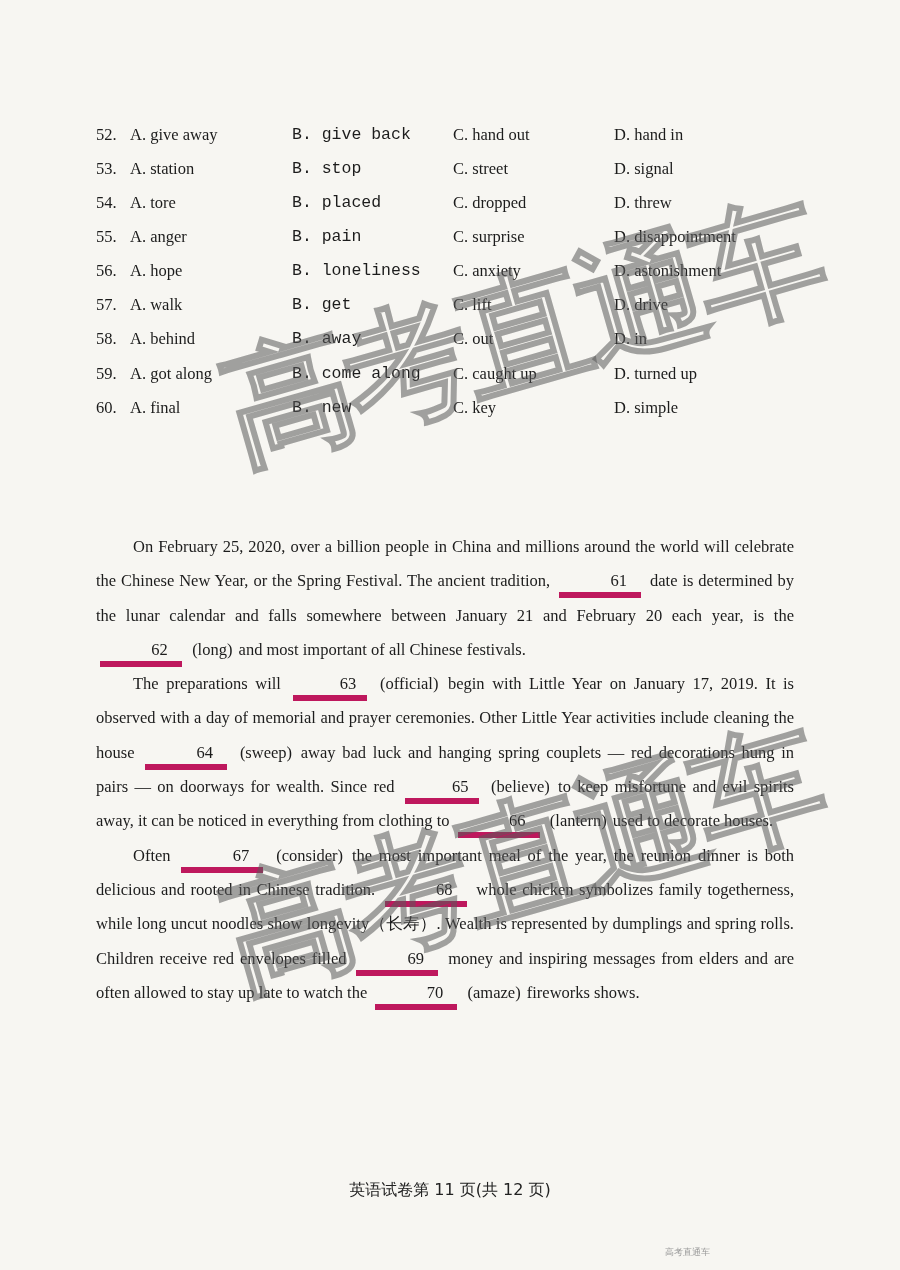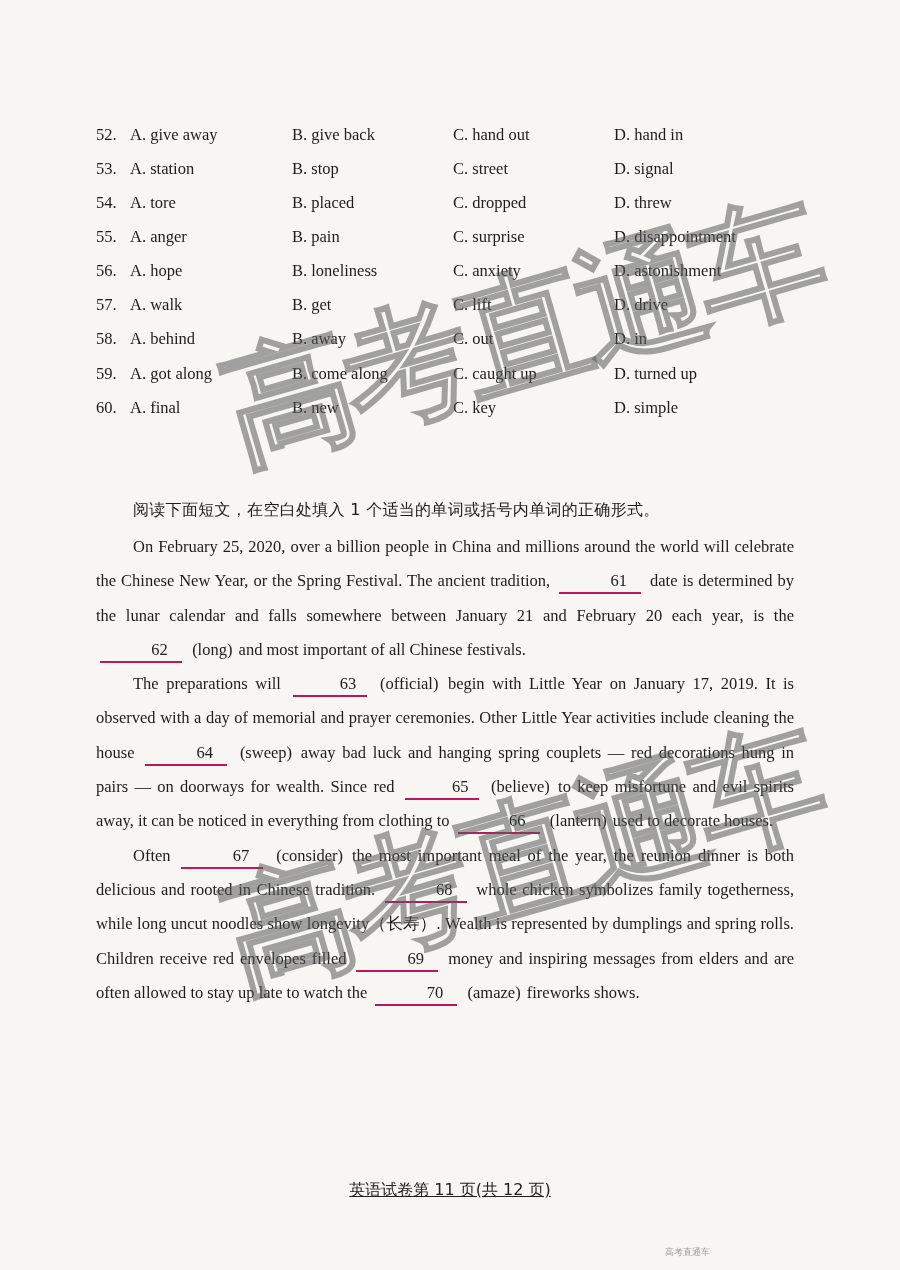--- a/index.html
+++ b/index.html
@@ -11,53 +11,52 @@
       position: relative;
     }
     .page { position: absolute; left: 0; top: 0; width: 736px; height: 1270px; }
     .opt-row {
       position: absolute; left: 96px; height: 30px;
       font-size: 16.5px; line-height: 30px; white-space: nowrap;
     }
     .opt-row .num { position: absolute; left: 0; }
     .opt-row .opt { position: absolute; }
     .opt-row .a { left: 34px; }
-    .opt-row .b { left: 196px; }
+    .opt-row .b { left: 196px; font-family: Liberation Mono, monospace; }
     .opt-row .c { left: 357px; }
     .opt-row .d { left: 518px; font-family: Liberation Serif, serif; }
     .section-head {
       position: absolute; left: 96px; top: 463px;
       font-size: 16px; line-height: 26px; white-space: nowrap;
       font-family: "DejaVu Sans", sans-serif;
     }
     .section-head .title { margin-right: 16px; }
     .instruction {
       position: absolute; left: 133px; top: 497px;
       font-size: 16px; line-height: 26px; white-space: nowrap;
       font-family: "DejaVu Sans", sans-serif;
       letter-spacing: 0.3px;
     }
     .passage {
       position: absolute; left: 96px; top: 530px; width: 698px;
       font-size: 16.5px; line-height: 34.3px; text-align: justify;
     }
     .passage p { margin: 0 0 0 0; text-indent: 37px; }
     .blank {
-      display: inline-block; border-bottom: 2px solid #be185d;
+      display: inline-block; border-bottom: 6px solid #be185d;
       text-align: center; line-height: 22px; margin: 0 4px;
     }
     .blank.w74 { width: 74px; }
     .blank.w80 { width: 82px; }
     .hint { margin: 8px 2px; }
     .footer {
       position: absolute; left: 0; width: 900px; top: 1180px;
       text-align: center; font-size: 16px;
       font-family: "DejaVu Sans", sans-serif;
       color: #222;
-      text-decoration: underline;
     }
     .corner-mark {
       position: absolute; right: 26px; top: 1246px;
       font-size: 9px; color: #9a9a9a;
       font-family: "DejaVu Sans", sans-serif;
     }
     .watermark {
       position: absolute; font-family: "DejaVu Sans", sans-serif;
       font-weight: bold; font-size: 128px; color: transparent;
       -webkit-text-stroke: 2px rgba(90,90,90,0.55);
@@ -132,21 +131,20 @@
     </div>
     <div class="opt-row" style="top:393px">
       <span class="num">60.</span>
       <span class="opt a">A.  final</span>
       <span class="opt b">B.  new</span>
       <span class="opt c">C.  key</span>
       <span class="opt d">D.  simple</span>
     </div>
   </div>
 
-  <div class="instruction">阅读下面短文，在空白处填入 1 个适当的单词或括号内单词的正确形式。</div>
 
   <div class="passage">
     <p>
       <span>On February 25, 2020, over a billion people in China and millions around the world will celebrate the Chinese New Year, or the Spring Festival. The ancient tradition,</span>
       <span class="blank w80">61</span>
       <span>date is determined by the lunar calendar and falls somewhere between January 21 and February 20 each year, is the</span>
       <span class="blank w80">62</span>
       <span class="hint">(long)</span>
       <span>and most important of all Chinese festivals.</span>
     </p>

